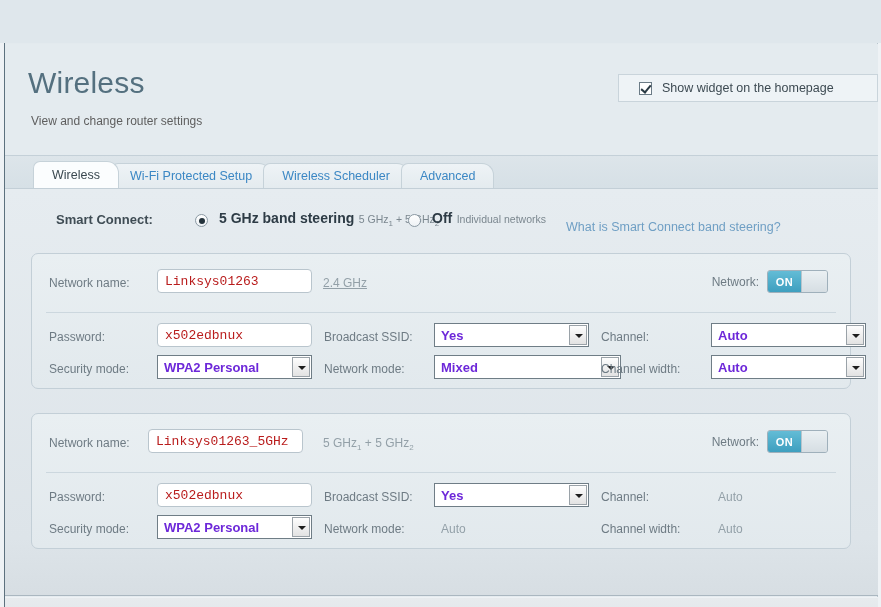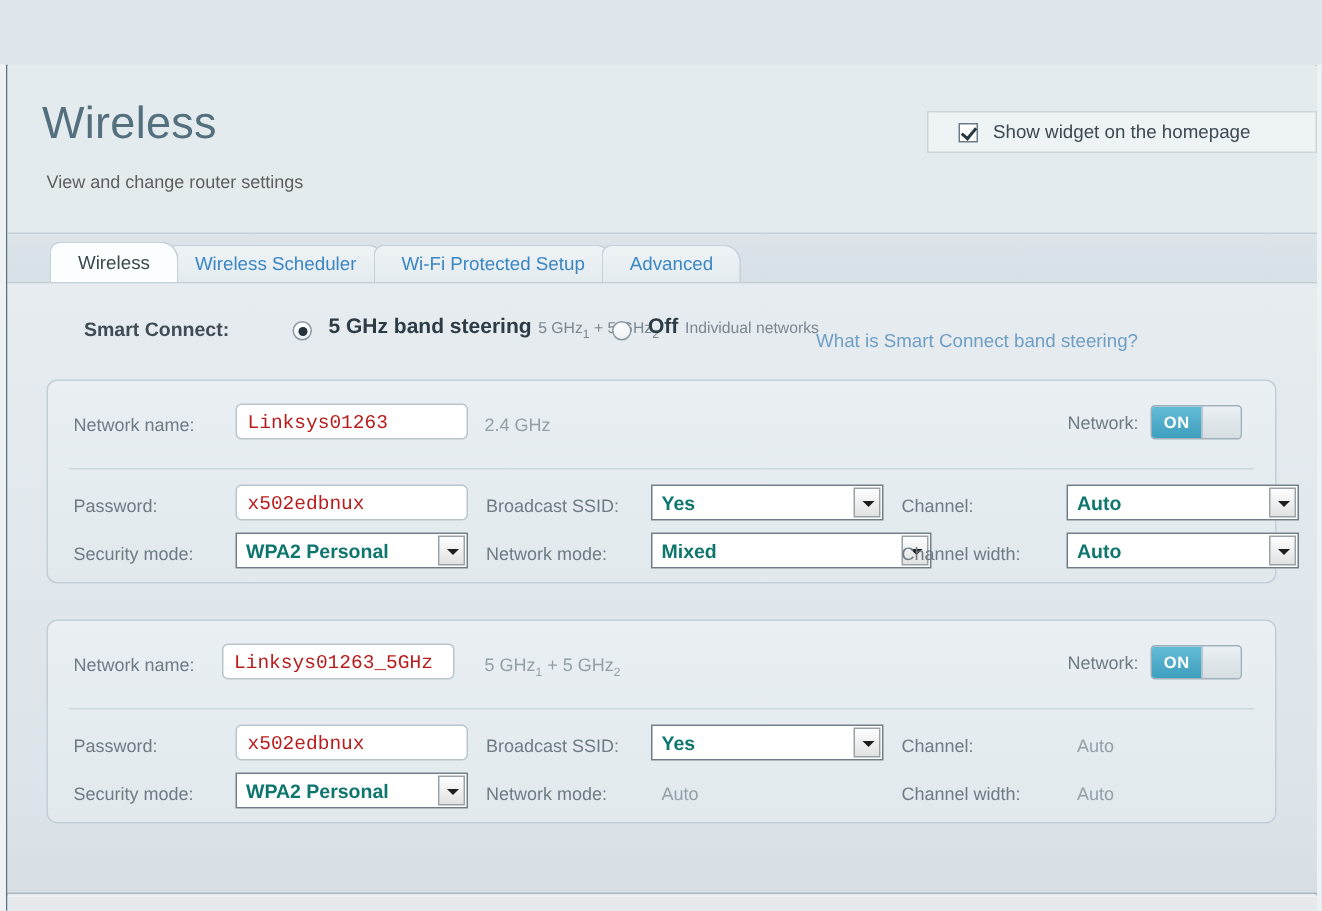--- a/index.html
+++ b/index.html
@@ -228,21 +228,21 @@
   .radio-sub {
     font-size: 10.5px;
     color: #7b878f;
     line-height: 14px;
     margin-top: 1px;
     white-space: nowrap;
   }
   .radio-sub sub { font-size: 8px; }
   .smart-link {
     position: absolute;
-    left: 539px;
+    left: 561px;
     top: 19px;
     font-size: 12.5px;
     color: #6f9fc4;
     text-decoration: none;
     white-space: nowrap;
   }
 
   
   .panel {
     position: absolute;
@@ -296,21 +296,21 @@
     height: 24px;
     background: #fff;
     border: 1px solid #6f7d86;
     display: flex;
     align-items: center;
   }
   .sel .sel-text {
     flex: 1;
     padding-left: 6px;
     font-size: 13px;
-    color: #0f766e;
+    color: #6d28d9;
     font-weight: bold;
     white-space: nowrap;
     overflow: hidden;
   }
   .sel .arrow {
     width: 18px;
     height: 20px;
     margin-right: 1px;
     background: linear-gradient(180deg,#fdfdfd 0%, #e2e2e2 100%);
     border: 1px solid #9aa2a8;
@@ -409,22 +409,22 @@
 
     <div class="widget-box">
       <span class="cb"></span>
       <span class="widget-label">Show widget on the homepage</span>
     </div>
   </div>
 
   <div class="tabbar">
     <div class="tabs">
       <div class="tab active">Wireless</div>
+      <div class="tab">Wi-Fi Protected Setup</div>
       <div class="tab">Wireless Scheduler</div>
-      <div class="tab">Wi-Fi Protected Setup</div>
       <div class="tab">Advanced</div>
     </div>
   </div>
 
   <div class="content">
 
     <div class="smart-row">
       <div class="smart-label">Smart Connect:</div>
 
       <div class="radio-opt o1">
@@ -444,21 +444,21 @@
       </div>
 
       <a class="smart-link" href="#">What is Smart Connect band steering?</a>
     </div>
 
     <div class="panel p1">
       <div class="divider"></div>
 
       <span class="lbl" style="left:17px; top:22px;">Network name:</span>
       <input class="txt" style="left: 125px; top: 15px; width: 155px;" value="Linksys01263">
-      <span class="val-static" style="left:291px; top:22px;">2.4 GHz</span>
+      <span class="val-static" style="left:291px; top:22px;text-decoration:underline;">2.4 GHz</span>
 
       <div class="toggle-wrap" style="right:22px; top:16px;">
         <span class="lbl" style="position:static;">Network:</span>
         <span class="toggle">
           <span class="on-part">ON</span>
           <span class="knob"></span>
         </span>
       </div>
 
       <span class="lbl" style="left:17px; top:76px;">Password:</span>

